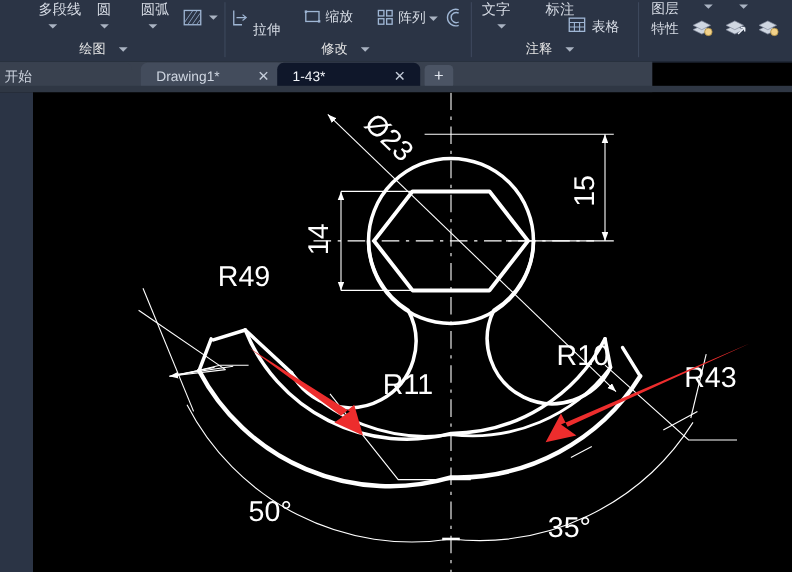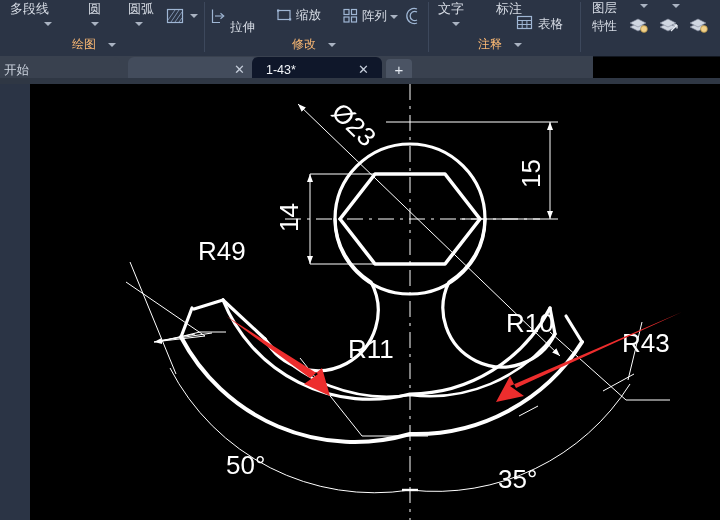--- a/index.html
+++ b/index.html
@@ -22,21 +22,21 @@
     position:absolute;color:#d7dce5;font-size:13px;white-space:nowrap;
     line-height:14px;
   }
   .cmd-sm{font-size:12.5px;}
   .caret{
     position:absolute;width:0;height:0;
     border-left:4px solid transparent;border-right:4px solid transparent;
     border-top:4px solid #aab3c2;
   }
   .panel-label{
-    position:absolute;color:#fdba74;font-size:12px;white-space:nowrap;
+    position:absolute;color:#e5e5e5;font-size:12px;white-space:nowrap;
   }
   .divider{position:absolute;top:2px;width:1px;height:50px;background:#3d485c;}
 
   .icon{position:absolute;}
 
   
   .tabbar{
     position:absolute;left:0;top:56px;width:593px;height:28px;
     background:#39414f;
   }
@@ -71,21 +71,21 @@
   .gutter-l{position:absolute;left:0;top:84px;width:30px;height:436px;background:#2b3445;}
   svg{display:block;}
 </style>
 </head>
 <body>
 
 <div id="app">
 
   <div class="ribbon">
 
-    <div class="cmd" style="left:10px;top:2px;">
+    <div class="cmd" style="left:35px;top:2px;">
       <span>多段线</span>
     </div>
     <div class="caret" style="left:44px;top:22px;"></div>
 
     <div class="cmd" style="left:88px;top:2px;">
       <span>圆</span>
     </div>
     <div class="caret" style="left:91px;top:22px;"></div>
 
     <div class="cmd" style="left:128px;top:2px;">
@@ -230,20 +230,21 @@
     </div>
     <div class="caret" style="left:514px;top:43px;"></div>
   </div>
 
   <div class="tabbar">
     <div class="tab tab-home" style="left:-10px;width:130px;">
       <span class="lbl">开始</span>
     </div>
 
     <div class="tab tab-inactive" style="left:128px;width:130px;">
+      <span class="lbl">Drawing1*</span>
       <span class="x" style="left:106px;">✕</span>
     </div>
 
     <div class="tab tab-active" style="left:252px;width:130px;">
       <span class="lbl">1-43*</span>
       <span class="x" style="left:106px;">✕</span>
     </div>
 
     <div class="plus-tab" style="left:386px;">
       <span>+</span>

